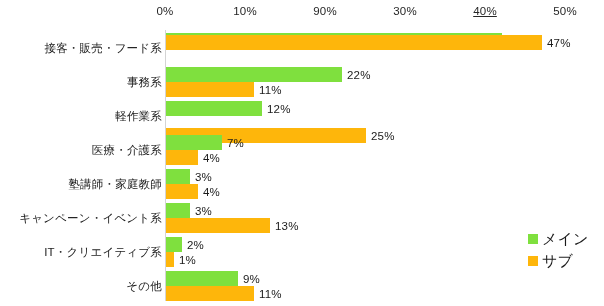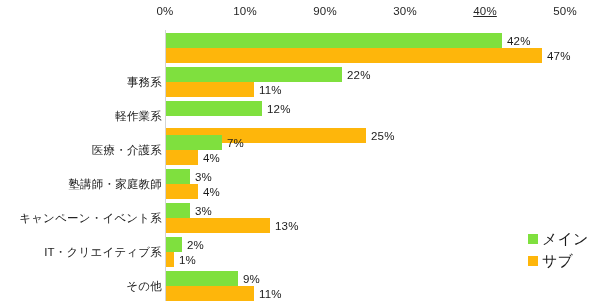--- a/index.html
+++ b/index.html
@@ -138,25 +138,26 @@
       <div class="x-tick" style="left: 245px;">10%</div>
       <div class="x-tick" style="left: 325px;">90%</div>
       <div class="x-tick" style="left: 405px;">30%</div>
       <div class="x-tick" style="left: 485px; text-decoration: underline;">40%</div>
       <div class="x-tick" style="left: 565px;">50%</div>
     </div>
 
   <div class="plot" id="plot">
     <div class="axis-line"></div>
   <div class="group" style="top: 7px; height: 30px;">
+        <div class="cat-label">接客・販売・フード系</div>
         <div class="bar-row" style="top: 0px; width: 439px;">
           <div class="bar main" style="width: 336px; background: rgb(127, 224, 62);"></div>
           <div class="bar-value" style="left: 341px;">42%</div>
         </div>
-        <div class="bar-row" style="top: 15px; width: 401px;">
+        <div class="bar-row" style="top: 2px; width: 401px;">
           <div class="bar sub" style="width: 376px; background: rgb(254, 182, 11);"></div>
           <div class="bar-value" style="left: 381px;">47%</div>
         </div>
       </div>
       <div class="group" style="top: 41px; height: 30px;">
         <div class="cat-label">事務系</div>
         <div class="bar-row" style="top: 0px; width: 439px;">
           <div class="bar main" style="width: 176px; background: rgb(127, 224, 62);"></div>
           <div class="bar-value" style="left: 181px;">22%</div>
         </div>

